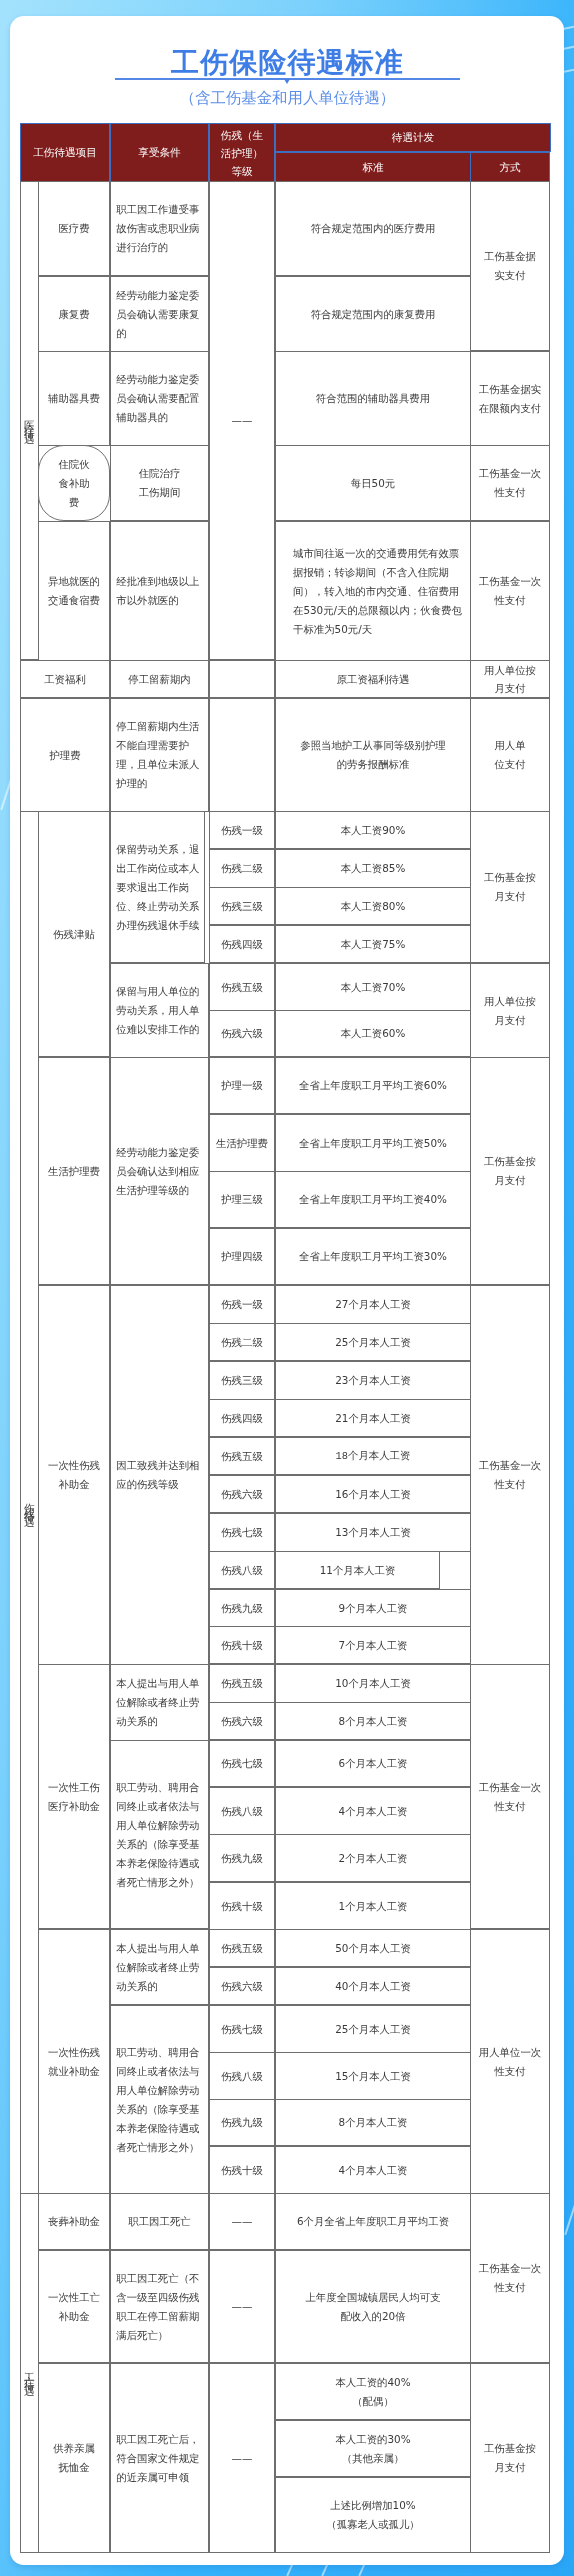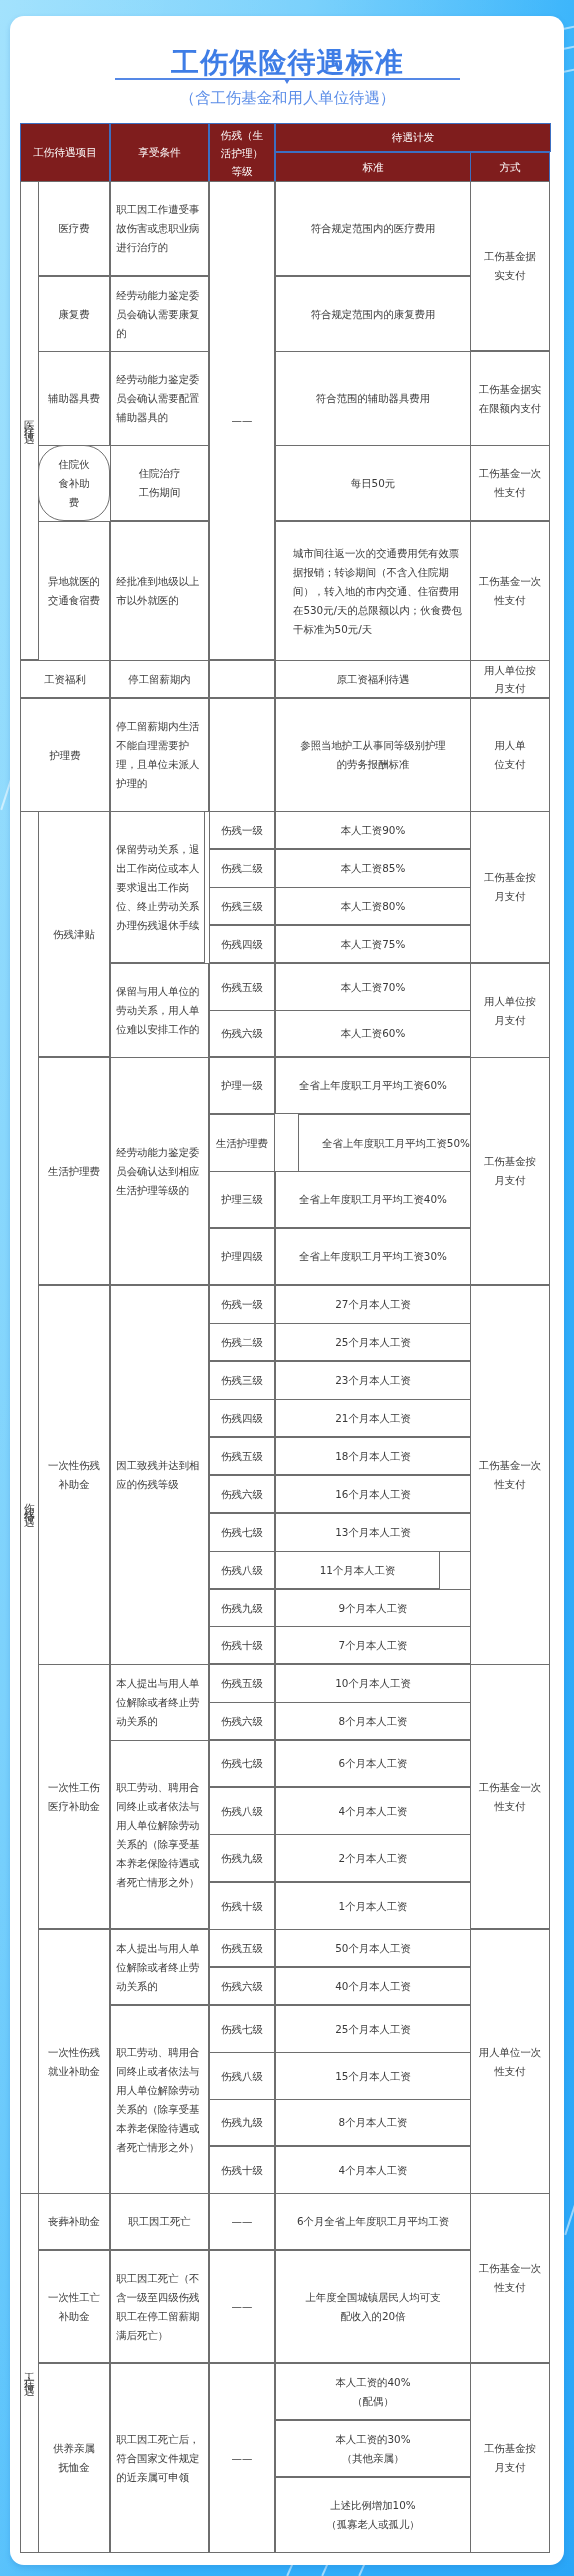--- a/index.html
+++ b/index.html
@@ -255,21 +255,21 @@
     </div>
   <div class="cell" style="left:209px;top:1057px;width:66px;height:57px;">
       <span>护理一级</span>
     </div>
   <div class="cell" style="left:275px;top:1057px;width:196px;height:57px;">
       <span>全省上年度职工月平均工资60%</span>
     </div>
   <div class="cell" style="left:209px;top:1114px;width:66px;height:58px;">
       <span>生活护理费</span>
     </div>
-  <div class="cell" style="left:275px;top:1114px;width:196px;height:58px;margin-left:23px;">
+  <div class="cell" style="left:275px;top:1114px;width:196px;height:58px;">
       <span>全省上年度职工月平均工资50%</span>
     </div>
   <div class="cell" style="left:209px;top:1171px;width:66px;height:57px;">
       <span>护理三级</span>
     </div>
   <div class="cell" style="left:275px;top:1171px;width:196px;height:57px;">
       <span>全省上年度职工月平均工资40%</span>
     </div>
   <div class="cell" style="left:209px;top:1228px;width:66px;height:57px;">
       <span>护理四级</span>
@@ -307,21 +307,21 @@
     </div>
   <div class="cell" style="left:209px;top:1399px;width:66px;height:38px;">
       <span>伤残四级</span>
     </div>
   <div class="cell" style="left:275px;top:1399px;width:196px;height:38px;">
       <span>21个月本人工资</span>
     </div>
   <div class="cell" style="left:209px;top:1437px;width:66px;height:38px;">
       <span>伤残五级</span>
     </div>
-  <div class="cell" style="left:275px;top:1437px;width:196px;height:38px;">
+  <div class="cell" style="left:275px;top:1437px;width:196px;height:38px;font-family:Liberation Mono, monospace;">
       <span>18个月本人工资</span>
     </div>
   <div class="cell" style="left:209px;top:1475px;width:66px;height:38px;">
       <span>伤残六级</span>
     </div>
   <div class="cell" style="left:275px;top:1475px;width:196px;height:38px;">
       <span>16个月本人工资</span>
     </div>
   <div class="cell" style="left:209px;top:1513px;width:66px;height:39px;">
       <span>伤残七级</span>

